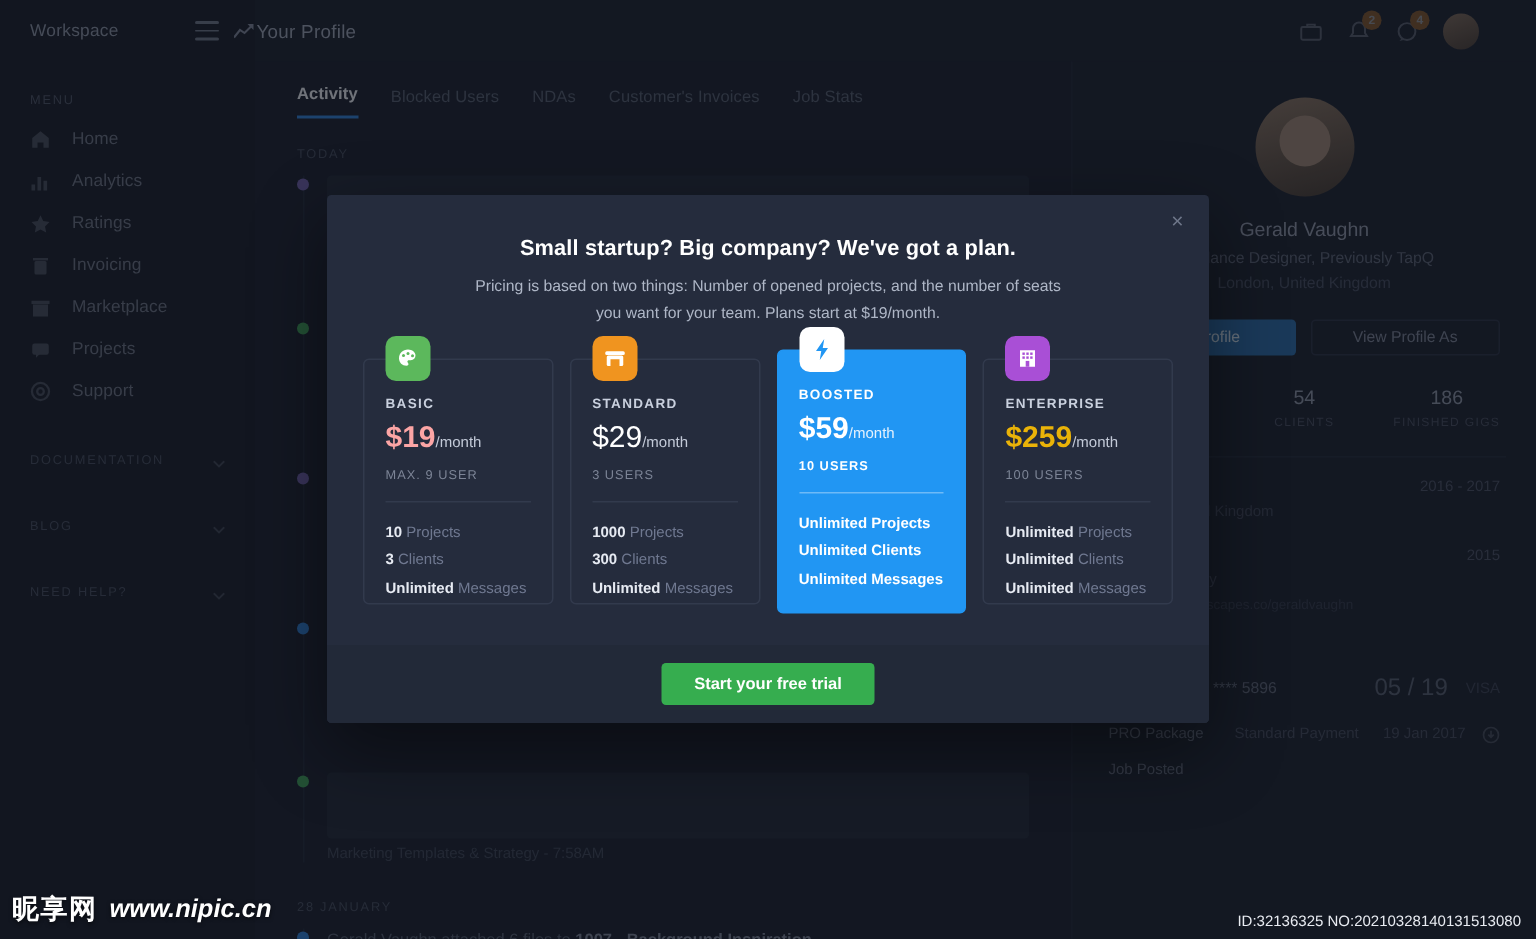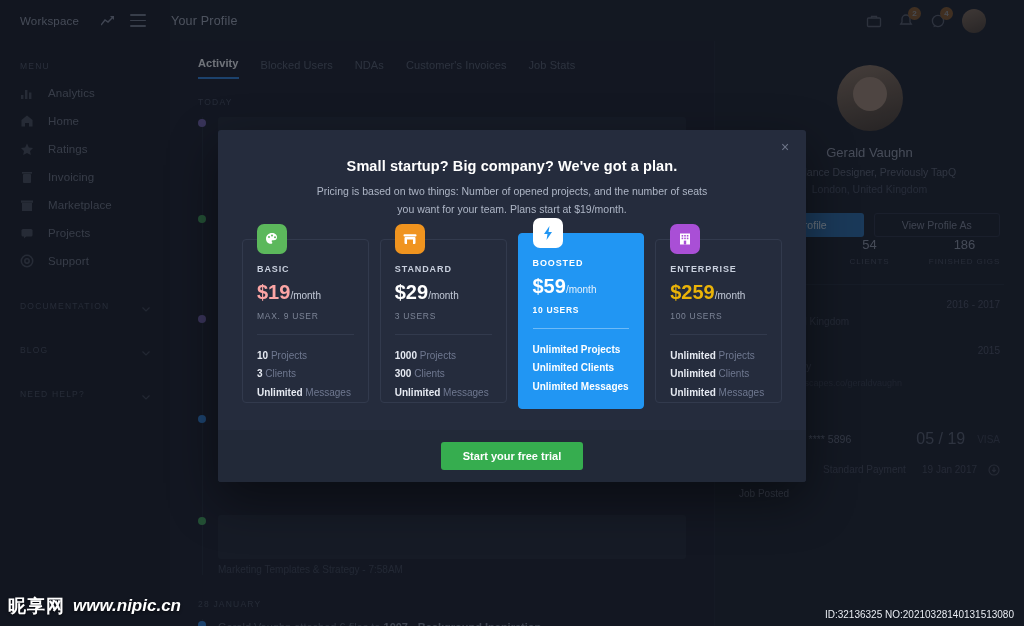--- a/index.html
+++ b/index.html
@@ -12,21 +12,21 @@
   }
   .app { position:absolute; inset:0; }
 
   
   .sidebar {
     position:absolute; left:0; top:0; width:170px; height:626px;
     background:#191e2b;
   }
   .brand {
     height:41px; display:flex; align-items:center; padding-left:20px; gap:22px;
-    font-size:11.5px; color:#8b93a5; letter-spacing:.2px;
+    font-size:11.5px; color:#8b93a5; letter-spacing:.2px;justify-content:space-between;
   }
   .brand svg { display:block; }
   .hamburger {
     position:absolute; left:130px; top:14px; width:16px; height:13px;
     display:flex; flex-direction:column; justify-content:space-between;
   }
   .hamburger i { display:block; height:1.6px; background:#6d7587; border-radius:1px; }
   .sect-label {
     font-size:8.5px; letter-spacing:1.2px; color:#4d5466;
     padding:0 20px; margin-top:20px; margin-bottom:8px;
@@ -106,21 +106,21 @@
   .prof-loc { text-align:center; font-size:10.5px; color:#454d60; margin-top:5px; }
   .prof-btns { display:flex; gap:10px; padding:0 24px; margin-top:18px; }
   .btn-primary {
     flex:1; height:24px; border-radius:3px; background:#2b6ca8; color:#cfe0f0;
     font-size:10.5px; display:flex; align-items:center; justify-content:center;
   }
   .btn-ghost {
     flex:1; height:24px; border-radius:3px; border:1px solid #2a3245; color:#79melonc;
     color:#7a8295; font-size:10.5px; display:flex; align-items:center; justify-content:center;
   }
-  .stats { display:flex; padding:0 20px;gap:16px; }
+  .stats { display:flex; margin-top:20px; padding:0 20px;gap:16px; }
   .stat { flex:1; text-align:center; }
   .stat-n { font-size:13px; color:#8b93a5; }
   .stat-l { font-size:8px; letter-spacing:.9px; color:#474e60; margin-top:5px; }
   .sep { height:1px; background:#232a3a; margin:18px 20px 0 20px; }
   .exp { padding:14px 24px 0 24px; }
   .exp-row { display:flex; justify-content:space-between; font-size:10.5px; color:#5d6578; }
   .exp-year { color:#4a5165; font-size:10px; }
   .exp-sub { font-size:10px; color:#3f4658; margin-top:5px; }
   .exp-link { font-size:9px; color:#343b4c; margin-top:6px; }
   .bill-title { font-size:12px; color:#737b8e; padding:0 24px; margin-top:14px; }
@@ -226,34 +226,34 @@
         <i></i>
         <i></i>
         <i></i>
       </div>
 
     <div class="sect-label">MENU</div>
 
     <div class="nav-item">
       <span class="ic">
         <svg width="14" height="14" viewBox="0 0 14 14">
+            <path d="M7 1.5 1.5 6v6.5h3.5V9h4v3.5h3.5V6z" fill="#6b7283"></path>
+          </svg>
+      </span>
+      <span>Home</span>
+    </div>
+    <div class="nav-item">
+      <span class="ic">
+        <svg width="14" height="14" viewBox="0 0 14 14">
             <rect x="1" y="9" width="2.4" height="4" fill="#6b7283"></rect>
             <rect x="5" y="4" width="2.4" height="9" fill="#6b7283"></rect>
             <rect x="9" y="6.5" width="2.4" height="6.5" fill="#6b7283"></rect>
           </svg>
       </span>
       <span>Analytics</span>
-    </div>
-    <div class="nav-item">
-      <span class="ic">
-        <svg width="14" height="14" viewBox="0 0 14 14">
-            <path d="M7 1.5 1.5 6v6.5h3.5V9h4v3.5h3.5V6z" fill="#6b7283"></path>
-          </svg>
-      </span>
-      <span>Home</span>
     </div>
     <div class="nav-item">
       <span class="ic">
         <svg width="14" height="14" viewBox="0 0 14 14">
             <polygon points="7,1.5 8.8,5.4 13,6 10,9 10.8,13 7,11 3.2,13 4,9 1,6 5.2,5.4" fill="#6b7283"></polygon>
           </svg>
       </span>
       <span>Ratings</span>
     </div>
     <div class="nav-item">
@@ -497,21 +497,21 @@
       <div class="plan">
         <div class="plan-ic" style="background:#f0941f">
           <svg width="16" height="16" viewBox="0 0 16 16">
               <rect x="2.5" y="6" width="11" height="7" rx="1" fill="#fff"></rect>
               <rect x="1.5" y="3.2" width="13" height="2.4" rx="1" fill="#fff"></rect>
               <rect x="5" y="8.5" width="6" height="4.5" fill="#f0941f"></rect>
             </svg>
         </div>
         <div class="plan-name">STANDARD</div>
         <div class="plan-price">
-          <span style="font-size:20px;font-weight:bold;color:#fff">$29</span><span>/month</span>
+          <span style="font-size:20px;font-weight:normal;color:#fff">$29</span><span>/month</span>
         </div>
         <div class="plan-users">3 USERS</div>
         <div class="plan-div"></div>
         <div class="feat">
           <div><b>1000</b> <span>Projects</span></div>
           <div><b>300</b> <span>Clients</span></div>
           <div><b>Unlimited</b> <span>Messages</span></div>
         </div>
       </div>
 

